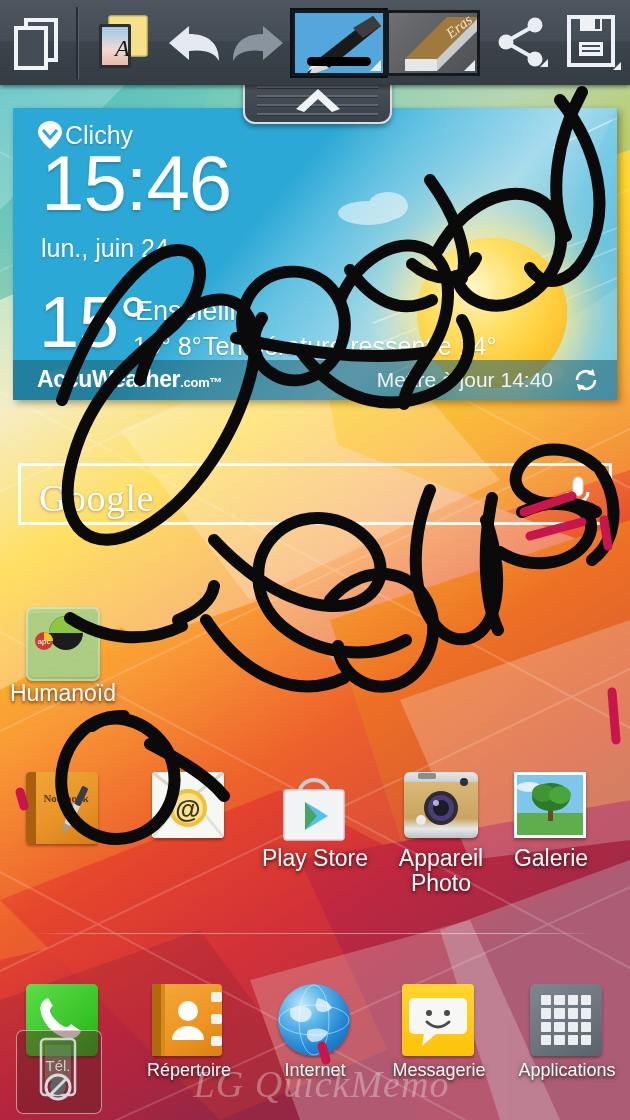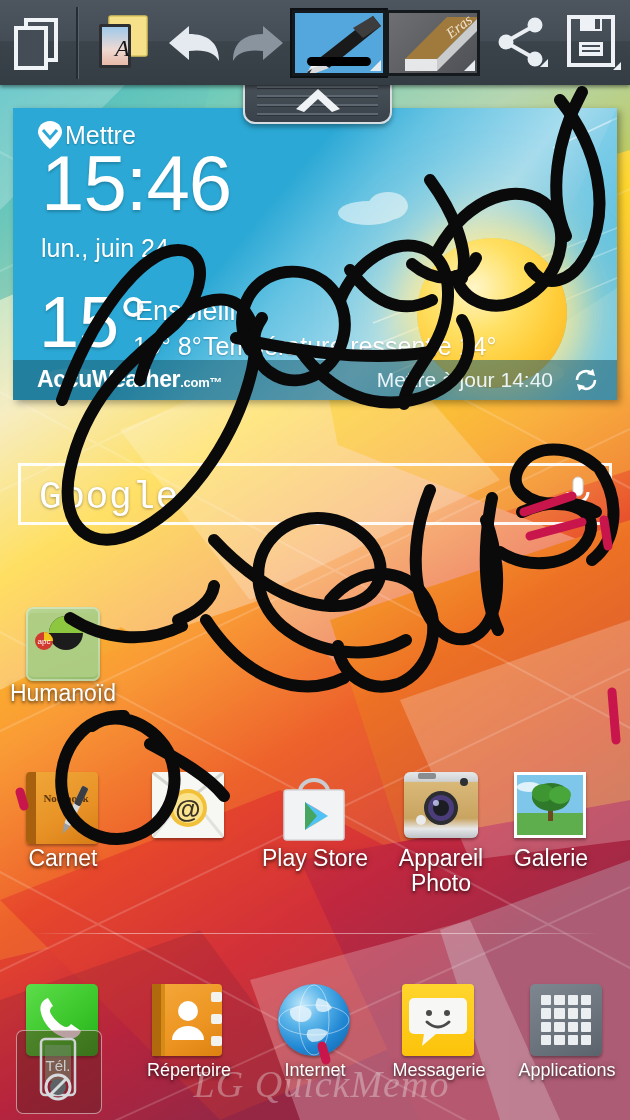--- a/index.html
+++ b/index.html
@@ -59,21 +59,21 @@
   #wfeels{position:absolute;left:190px;top:224px;color:#fff;font-size:25px;text-shadow:0 1px 2px rgba(0,0,0,.22);}
   #wbar{position:absolute;left:0;bottom:0;width:604px;height:40px;background:rgba(28,92,112,.55);}
   #wbrand{position:absolute;left:24px;top:6px;color:#fff;font-size:23px;font-weight:bold;letter-spacing:-.3px;}
   #wbrand .dom{font-size:13px;font-weight:bold;}
   #wupd{position:absolute;right:64px;top:8px;color:#e9f4f8;font-size:21px;}
   #wrefresh{position:absolute;right:16px;top:6px;cursor:pointer;}
 
   
   #gsearch{position:absolute;left:18px;top:463px;width:594px;height:62px;z-index:4;
      border:3px solid rgba(255,255,255,.92);box-sizing:border-box;background:rgba(255,255,255,.03);cursor:pointer;}
-  #glogo{position:absolute;left:18px;top:10px;font-family:Liberation Mono, monospace;font-size:38px;color:#fff;
+  #glogo{position:absolute;left:18px;top:10px;font-family:Liberation Serif, serif;font-size:38px;color:#fff;
      text-shadow:0 1px 3px rgba(0,0,0,.35);letter-spacing:.5px;}
   #gmic{position:absolute;right:16px;top:8px;cursor:pointer;}
 
   
   .app{position:absolute;width:126px;text-align:center;cursor:pointer;}
   .app .ico{width:74px;height:62px;margin:12px auto;position:relative;}
   .app .lbl{margin-top:5px;color:#fff;font-size:23px;line-height:25px;
      text-shadow:0 2px 3px rgba(0,0,0,.55),0 0 6px rgba(0,0,0,.35);}
   .dock .lbl{font-size:18px;}
   #divider{position:absolute;left:30px;top:933px;width:570px;height:1px;
@@ -225,21 +225,21 @@
         <polygon points="604,180 604,292 430,292" fill="#8bd4ea" opacity="0.4"></polygon>
       </svg>
       <div class="sun"></div>
     </div>
 
     <div id="wloc">
       <svg width="26" height="30" viewBox="0 0 26 30">
         <path d="M13 1 C6 1 1 6 1 12 C1 19 13 29 13 29 C13 29 25 19 25 12 C25 6 20 1 13 1 Z" fill="#ffffff"></path>
         <path d="M6 10 L13 18 L20 10" fill="none" stroke="#2ba8d5" stroke-width="3"></path>
       </svg>
-      <span>Mettre</span>
+      <span>Clichy</span>
     </div>
 
     <div id="wtime">15:46</div>
     <div id="wdate">lun., juin 24</div>
     <div id="wtemp">15°</div>
     <div id="wcond">Ensoleillé</div>
     <div id="whilo">19° 8°</div>
     <div id="wfeels">Température ressentie 14°</div>
 
     <div id="wbar">
@@ -292,21 +292,20 @@
         <svg width="72" height="72" viewBox="0 0 72 72" style="position:absolute;inset:0;">
           <text x="40" y="30" font-size="11" fill="#5a3408" text-anchor="middle" font-family="serif" font-weight="bold">Notebook</text>
           <g transform="rotate(26 46 44)">
             <rect x="42" y="12" width="7" height="42" rx="2" fill="#d6d9dc"></rect>
             <rect x="42" y="12" width="7" height="20" rx="2" fill="#3a3d42"></rect>
             <polygon points="42,54 49,54 45.5,64" fill="#9a9da1"></polygon>
           </g>
         </svg>
       </div>
     </div>
-    <div class="lbl">Carnet</div>
   </div>
 
   <div class="app" style="left:126px;top:760px;">
     <div class="ico">
       <div class="envelope">
         <svg width="72" height="66" viewBox="0 0 72 66" style="position:absolute;inset:0;">
           <rect width="72" height="66" fill="#f7f7f4"></rect>
           <path d="M0 0 L36 28 L72 0" fill="none" stroke="#d6d6d0" stroke-width="3"></path>
           <path d="M0 66 L26 34 M72 66 L46 34" stroke="#e2e2dc" stroke-width="3" fill="none"></path>
           <circle cx="36" cy="36" r="19" fill="#f2c13a"></circle>

